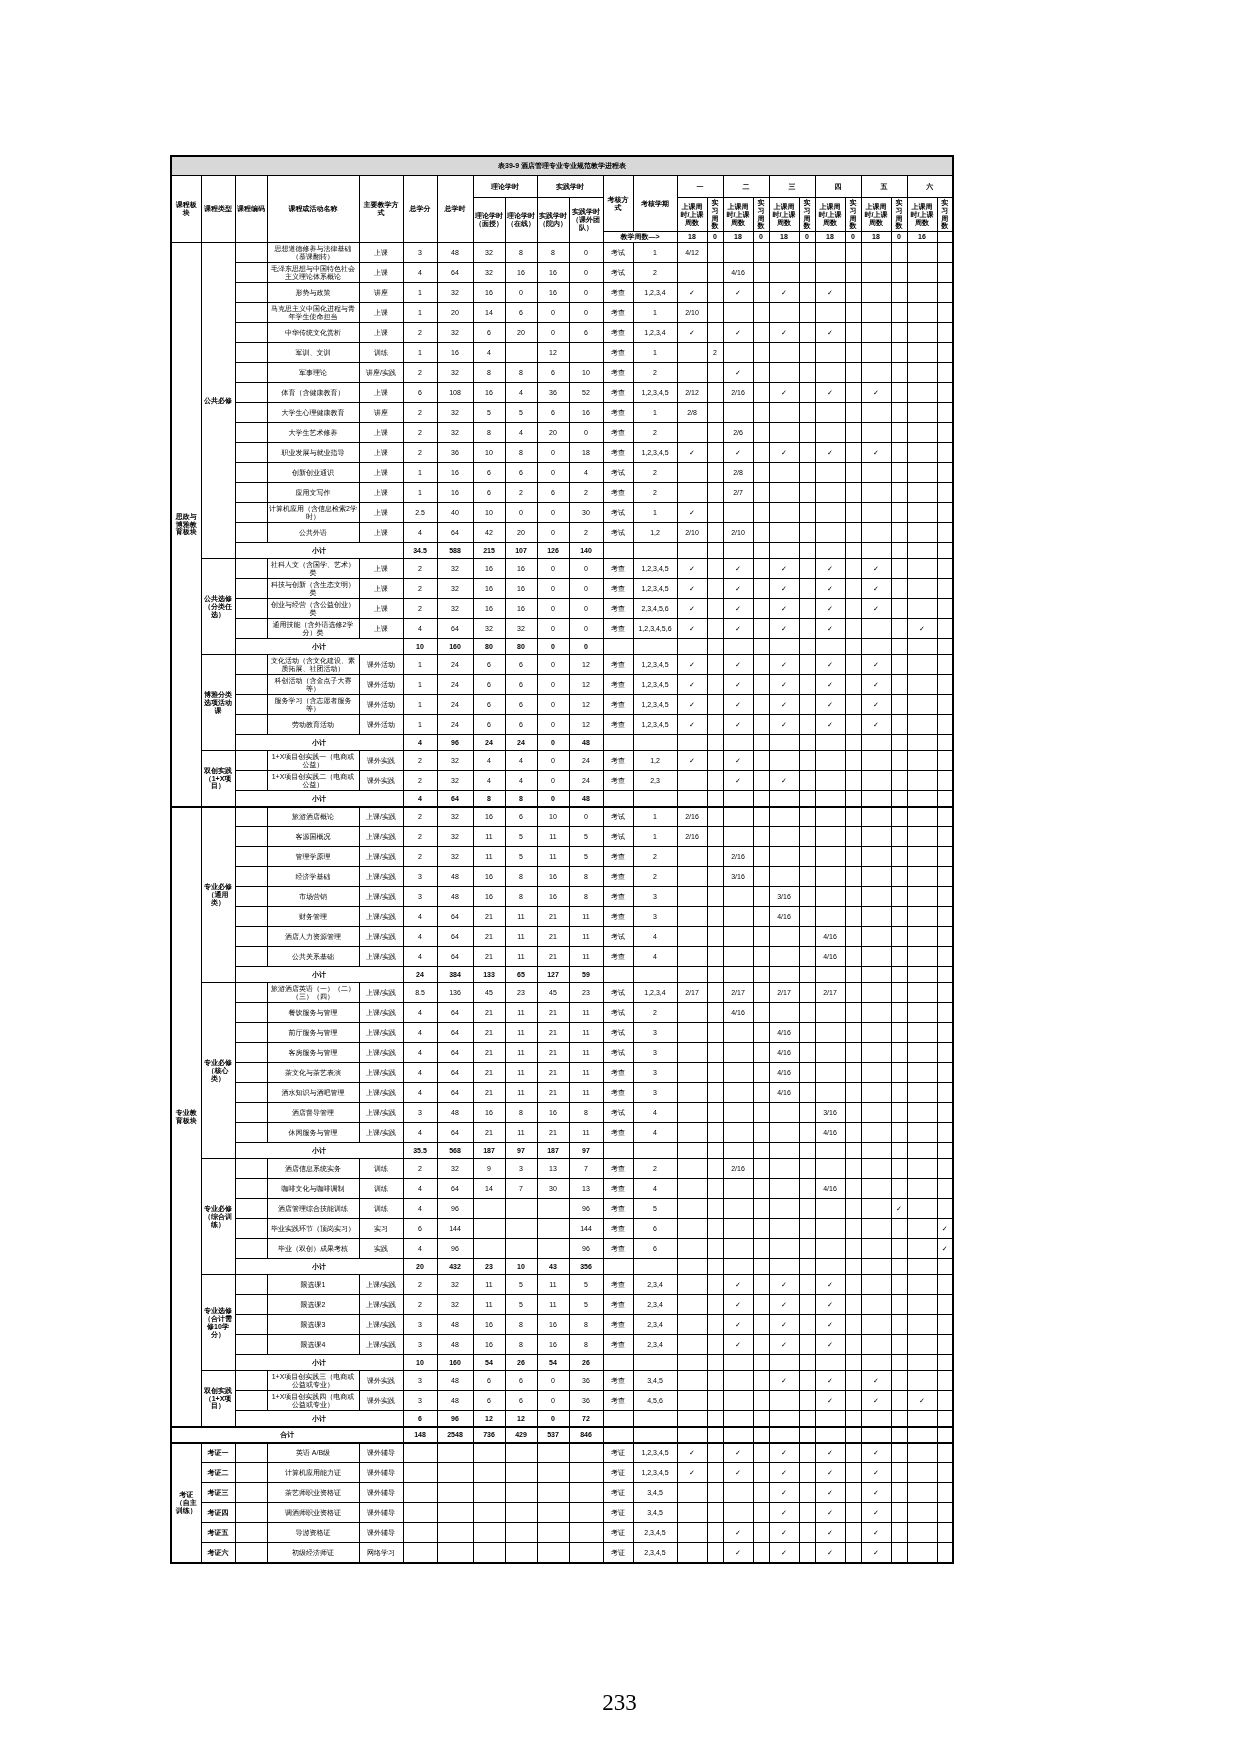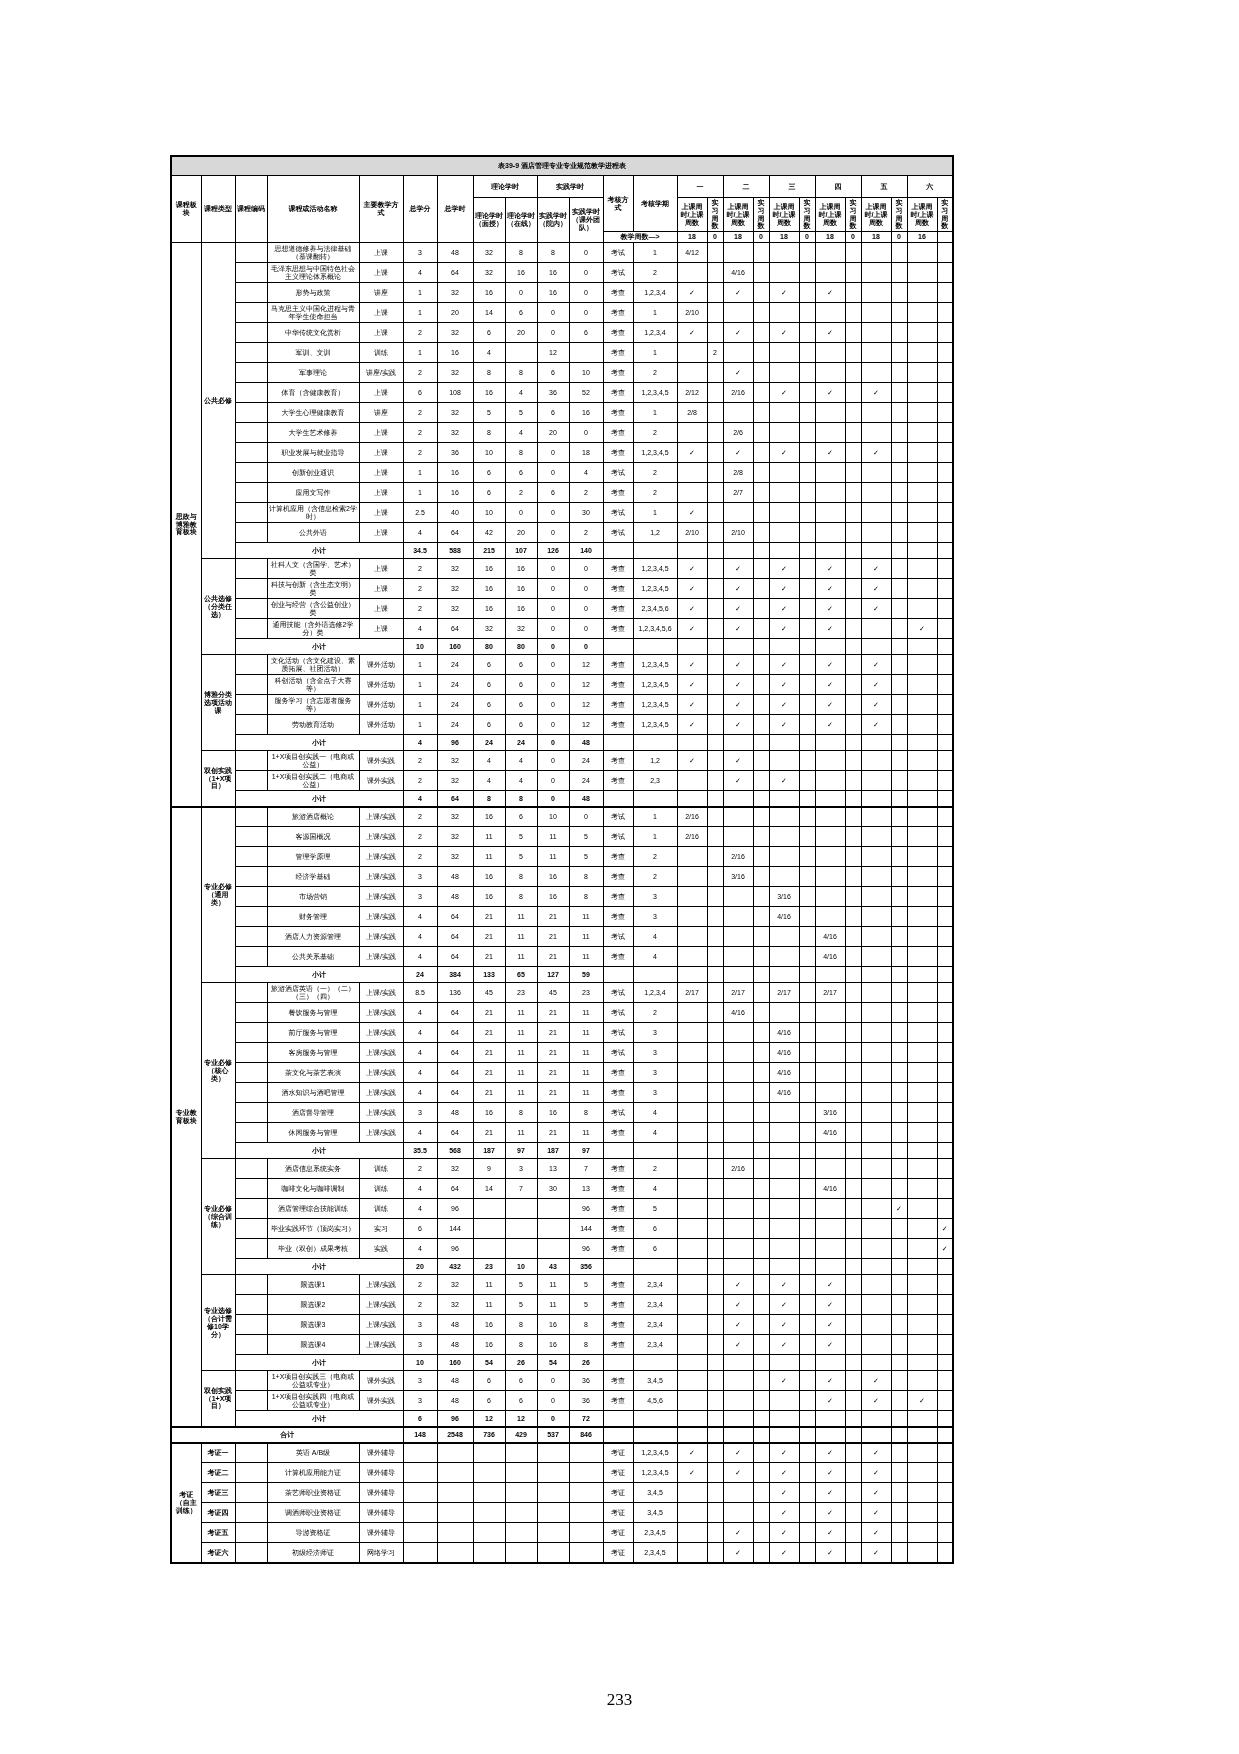--- a/index.html
+++ b/index.html
@@ -15,21 +15,21 @@
   td.sec{font-weight:bold;font-size:7px;padding:0;}
   td.name{text-align:left;padding-left:3px;}
   td.bold{font-weight:bold;}
   td.terms{font-size:6px;}
   td.sem{font-size:6.5px;}
   td.bl{border-left:2px solid #000;}
   tr.bt td{border-top:2px solid #000;}
   tr.r{height:20px;} tr.sub{height:16px;}
   tr.h1{height:16px;} tr.h2{height:22px;} tr.h3{height:26px;} tr.h4{height:11px;}
   .footer{position:absolute;left:0;width:100%;top:1690px;text-align:center;
-        font-family:"Liberation Serif",serif;font-size:17px;}
+        font-family:"Liberation Serif",serif;font-size:23px;}
 </style>
 </head>
 <body>
 
 <div class="page">
   <table class="sched">
     <colgroup>
         <col style="width: 30px;">
         <col style="width: 34px;">
         <col style="width: 32px;">

